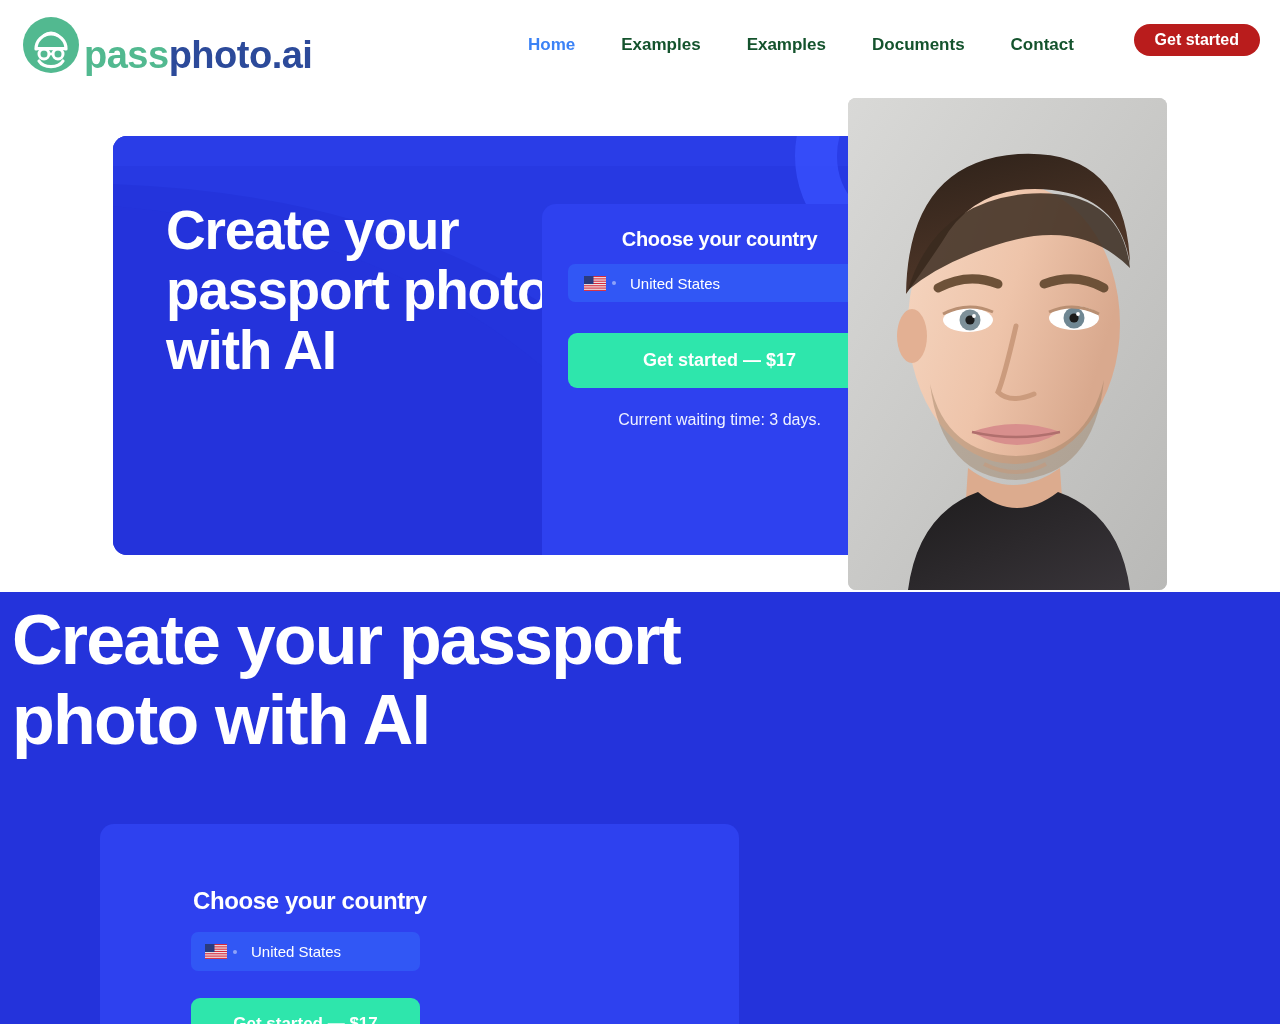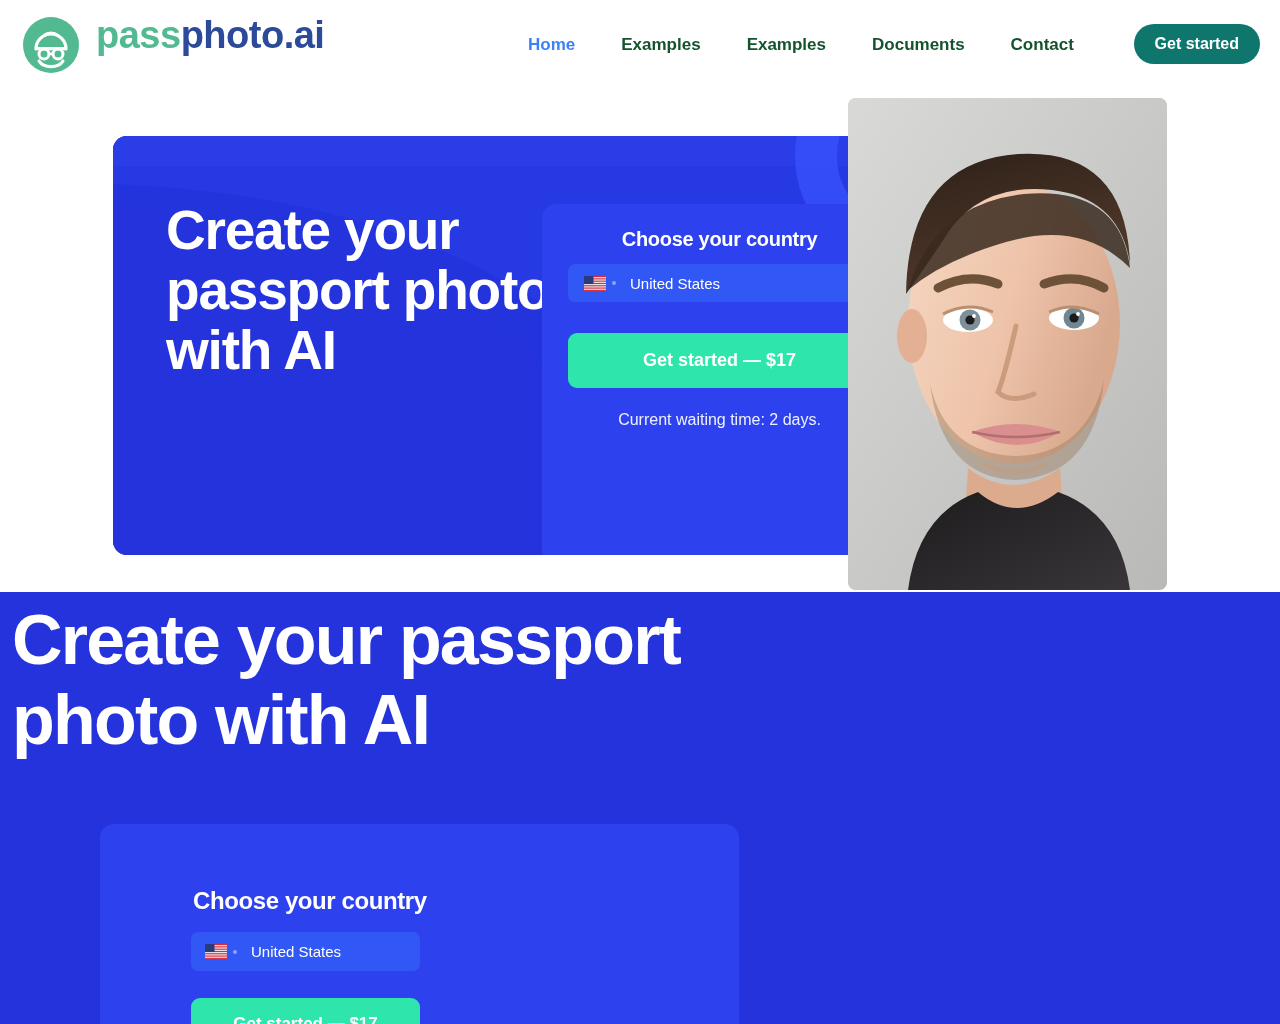--- a/index.html
+++ b/index.html
@@ -27,22 +27,22 @@
     height: 90px;
     background: #ffffff;
     z-index: 40;
   }
 
   .logo-wrap {
     position: absolute;
     left: 22px;
     top: 16px;
     display: flex;
-    align-items: flex-start;
-    gap: 16px;
+    align-items: flex-end;
+    gap: 4px;
   }
   .logo-mark { width: 58px; height: 58px; display: block; }
   .logo-text {
     font-size: 38px;
     font-weight: bold;
     letter-spacing: -0.5px;
     line-height: 1;
     white-space: nowrap;
   }
   .logo-text .w1 { color: #52b990; }
@@ -65,25 +65,25 @@
     padding: 0 23px;
     line-height: 30px;
     white-space: nowrap;
   }
   .nav a.active { color: #3b82f6; }
 
   .btn-get-started-nav {
     position: absolute;
     right: 20px;
     top: 24px;
-    height: 40px;
+    height: 32px;
     padding: 0 21px;
     border: none;
     border-radius: 21px;
-    background: #0f766e;
+    background: #b91c1c;
     color: #ffffff;
     font-family: "Liberation Sans", sans-serif;
     font-size: 16px;
     font-weight: bold;
     cursor: pointer;
     white-space: nowrap;
   }
 
   
   .hero-photo {
@@ -392,21 +392,21 @@
             <rect y="13.8" width="22" height="1.15"></rect>
           </g>
           <rect width="9.5" height="8.05" fill="#2a3b7d"></rect>
         </svg>
         <span class="caret-dot"></span>
         <span class="country-name">United States</span>
       </div>
 
       <button class="btn-cta">Get started — $17</button>
 
-      <div class="waiting">Current waiting time: 2 days.</div>
+      <div class="waiting">Current waiting time: 3 days.</div>
     </div>
   </div>
 
   <div class="section-blue">
     <h2 class="section-title">Create your passport photo with AI</h2>
 
     <div class="panel2">
       <div class="panel2-title">Choose your country</div>
 
       <div class="country-select2">

